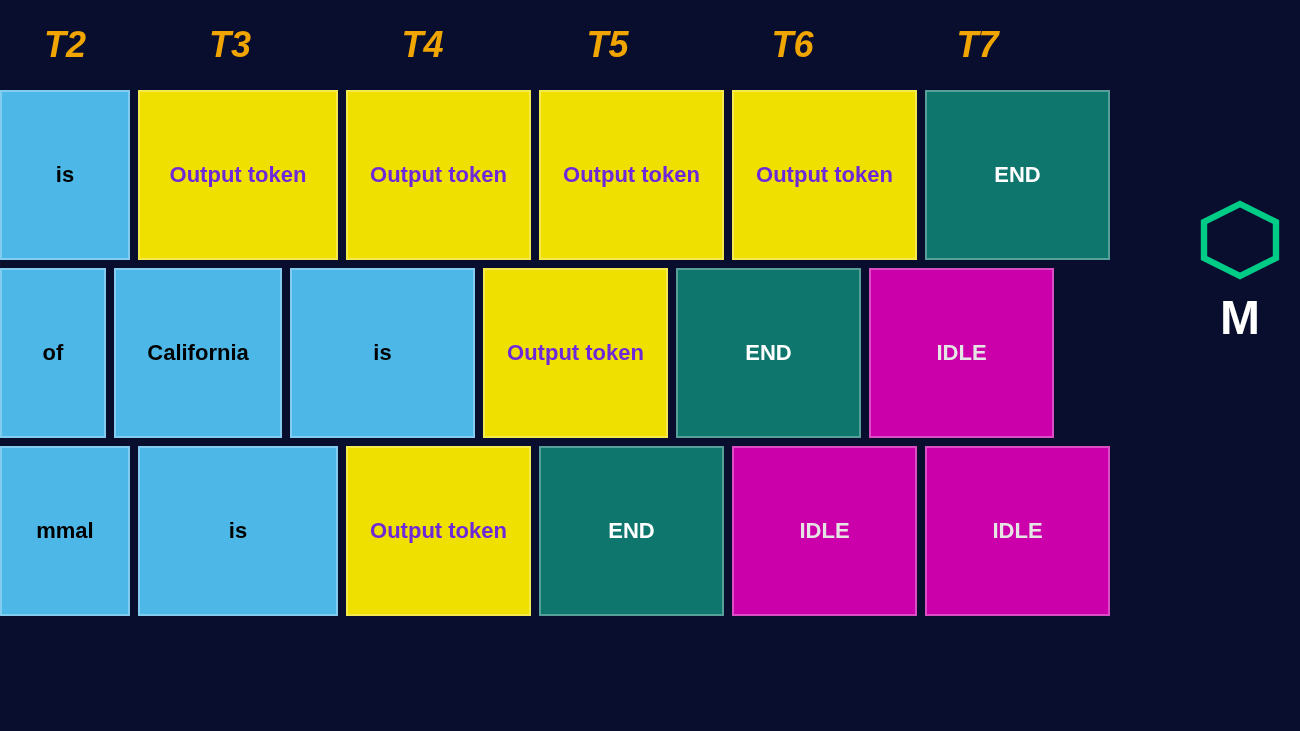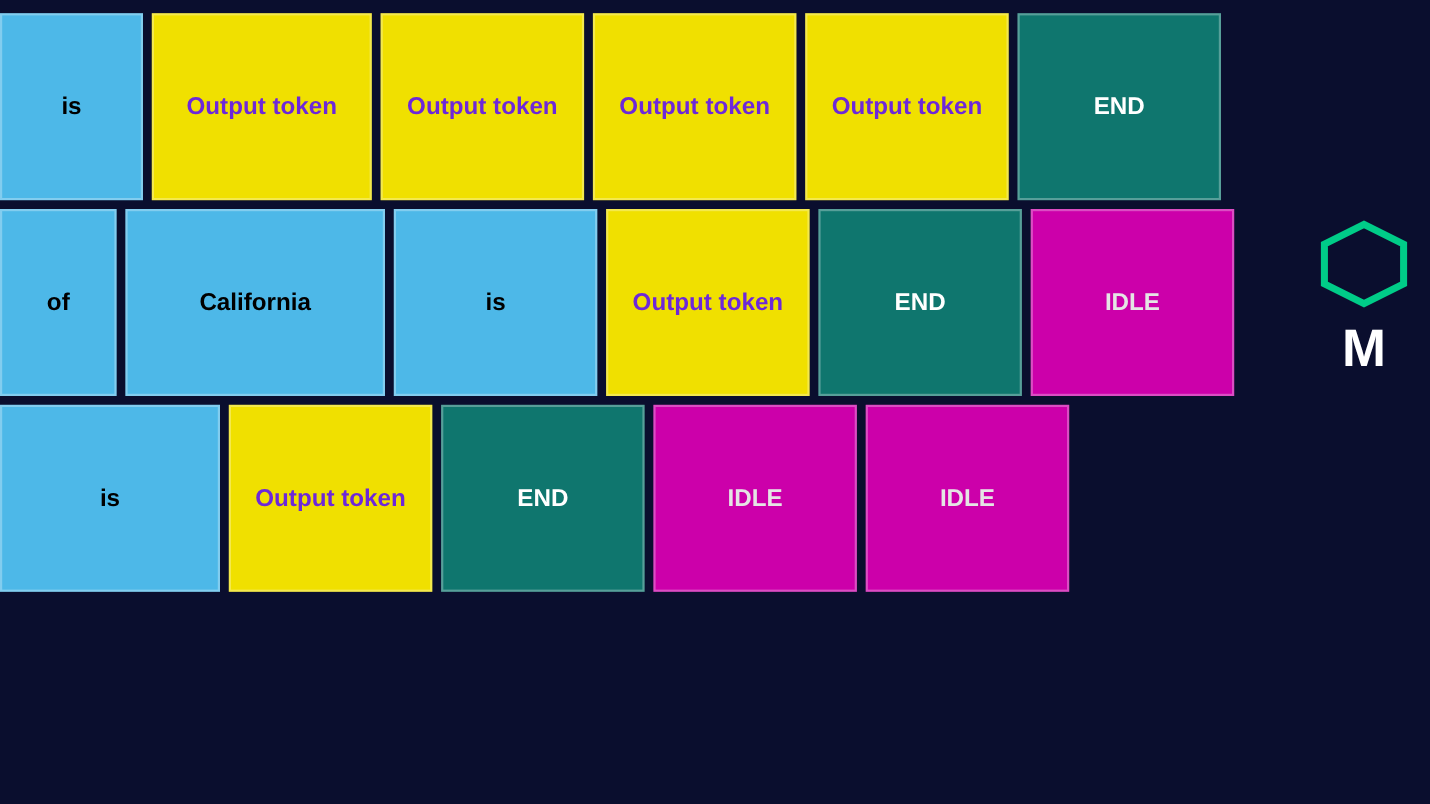--- a/index.html
+++ b/index.html
@@ -25,21 +25,20 @@
       font-size: 36px;
       color: #f0a500;
       text-align: center;
     }
 
     .grid-area {
       display: flex;
       flex-direction: column;
       gap: 8px;
       padding: 0 0 0 0;
-      margin-top: 12px;
     }
 
     .grid-row {
       display: flex;
       gap: 8px;
     }
 
     .cell {
       display: flex;
       align-items: center;
@@ -116,42 +115,51 @@
     .header-row .col-header.c2 { width: 185px; }
     .header-row .col-header.c3 { width: 185px; }
     .header-row .col-header.c4 { width: 185px; }
     .header-row .col-header.c5 { width: 185px; }
   </style>
 </head>
 <body>
 
 <div class="main-layout">
 
+  <div class="header-row">
+    <div class="col-header c0" style="width:130px;">T2</div>
+    <div class="col-header c1" style="width:200px;">T3</div>
+    <div class="col-header c2" style="width:185px;">T4</div>
+    <div class="col-header c3" style="width:185px;">T5</div>
+    <div class="col-header c4" style="width:185px;">T6</div>
+    <div class="col-header c5" style="width:185px;">T7</div>
+  </div>
 
   <div class="grid-area">
 
     <div class="grid-row">
       <div class="cell blue row-height" style="width:130px;">is</div>
       <div class="cell yellow row-height" style="width:200px;">Output token</div>
       <div class="cell yellow row-height" style="width:185px;">Output token</div>
       <div class="cell yellow row-height" style="width:185px;">Output token</div>
       <div class="cell yellow row-height" style="width:185px;">Output token</div>
       <div class="cell dark-red row-height" style="width:185px;">END</div>
     </div>
 
     <div class="grid-row">
       <div class="cell blue row-height" style="width:106px;">of</div>
-      <div class="cell blue row-height" style="width:236px;">California</div>
+      <div class="cell blue row-height" style="width:168px;">California</div>
       <div class="cell blue row-height" style="width:185px;">is</div>
       <div class="cell yellow row-height" style="width:185px;">Output token</div>
       <div class="cell dark-red row-height" style="width:185px;">END</div>
       <div class="cell magenta row-height" style="width:185px;">IDLE</div>
     </div>
 
     <div class="grid-row">
+      <div class="cell blue row-height" style="width:130px;">mmal</div>
       <div class="cell blue row-height" style="width:200px;">is</div>
       <div class="cell yellow row-height" style="width:185px;">Output token</div>
       <div class="cell dark-red row-height" style="width:185px;">END</div>
       <div class="cell magenta row-height" style="width:185px;">IDLE</div>
       <div class="cell magenta row-height" style="width:185px;">IDLE</div>
     </div>
 
   </div>
 </div>
 

